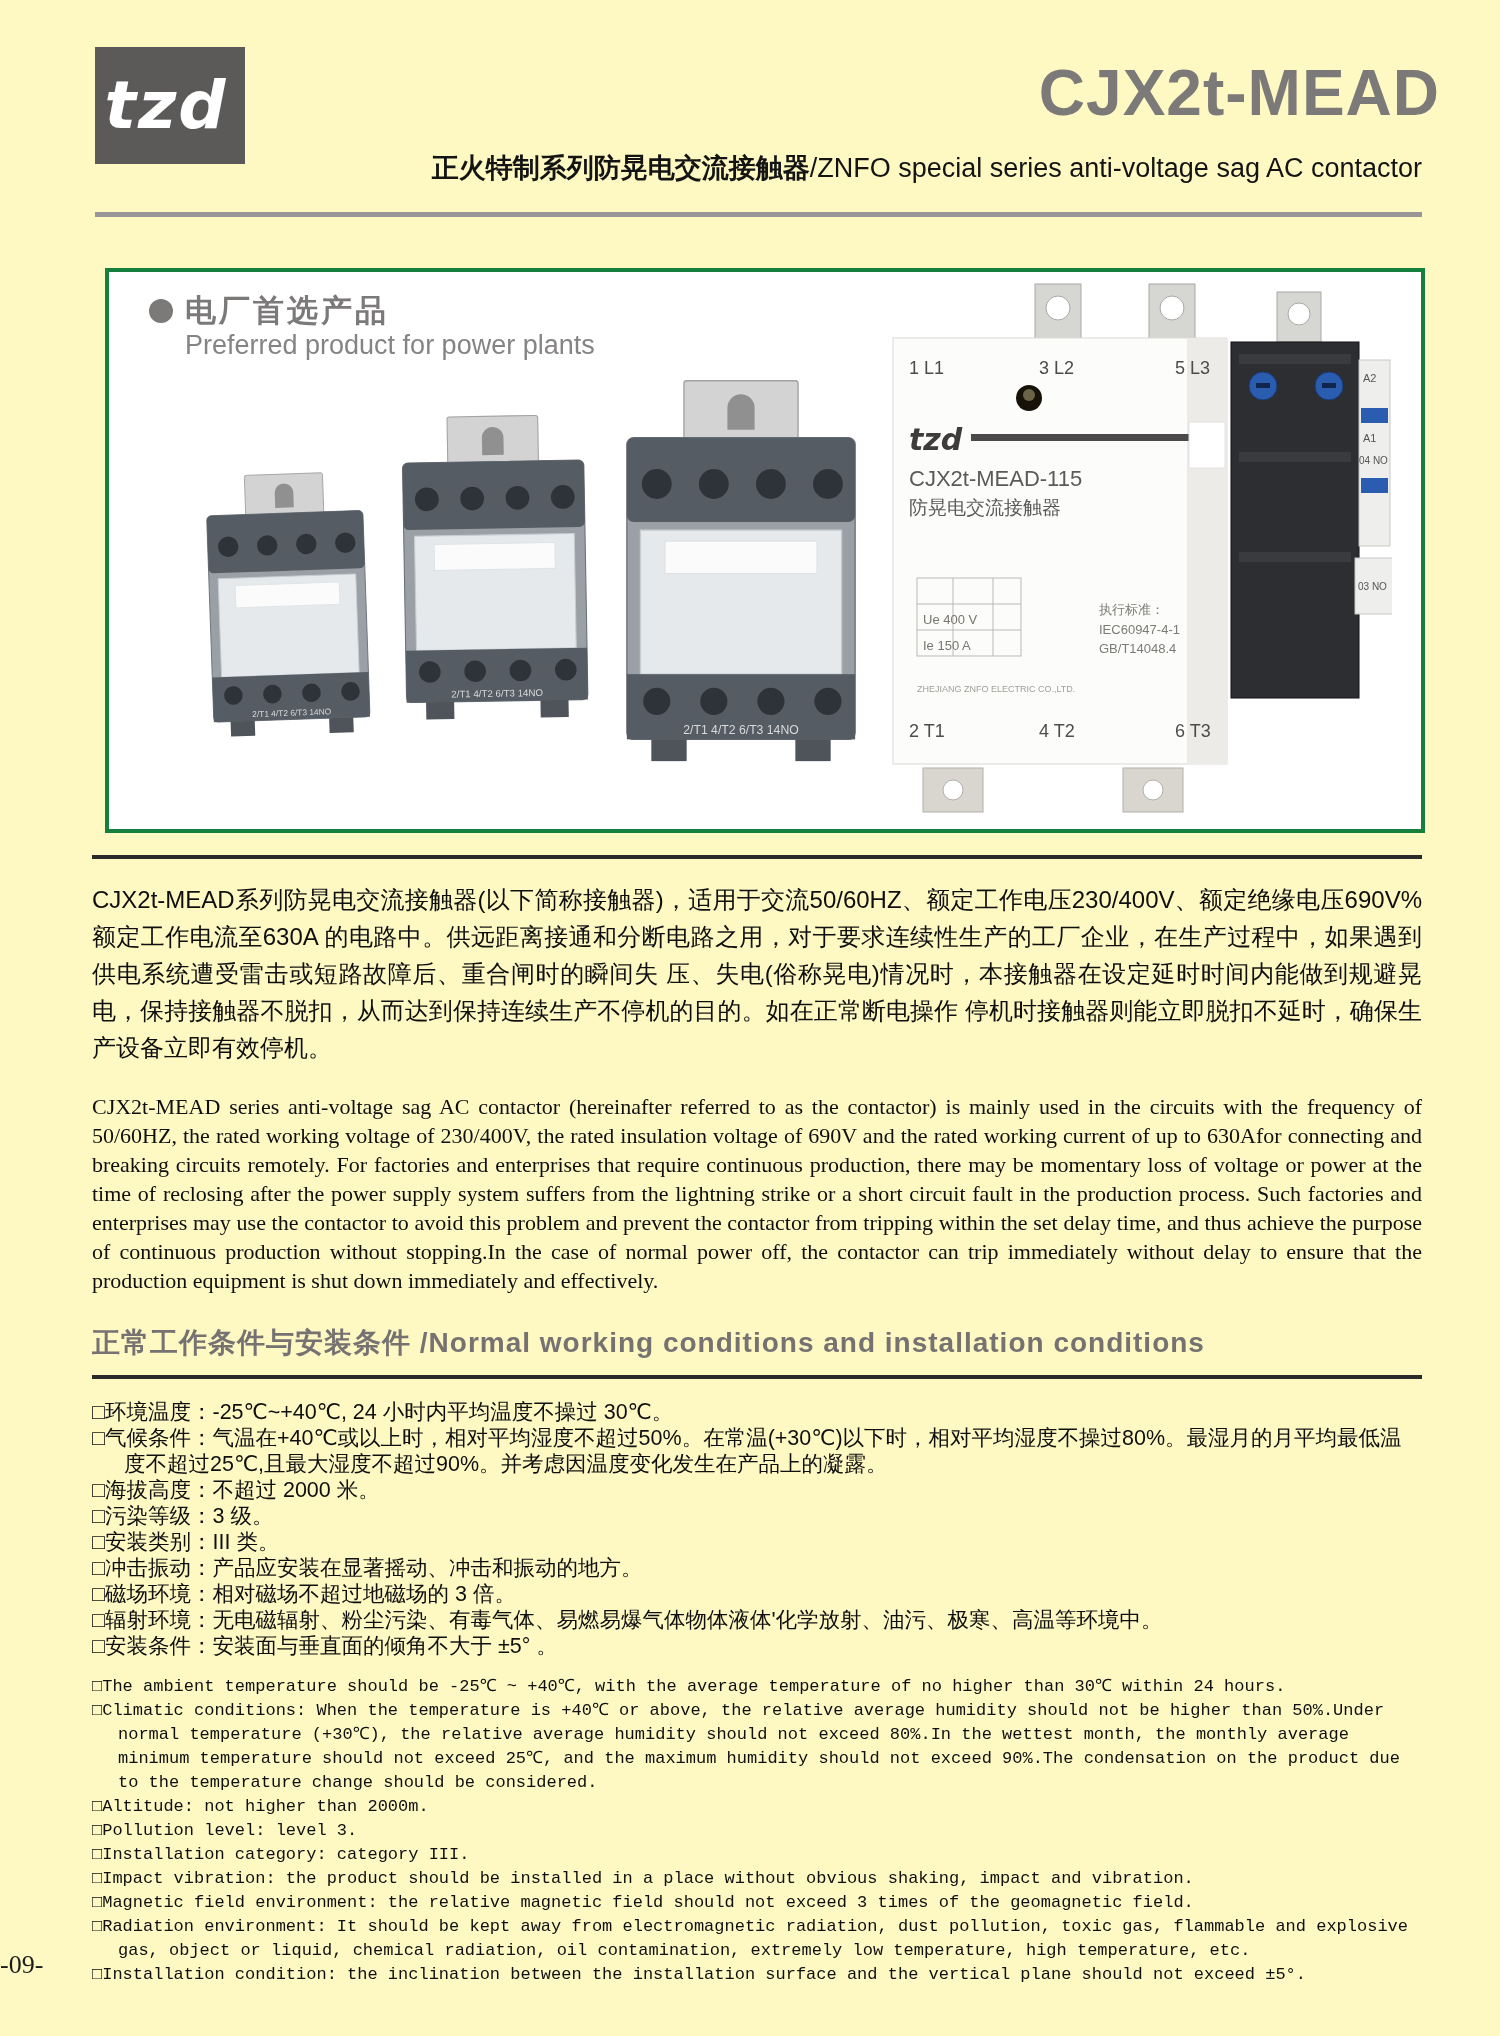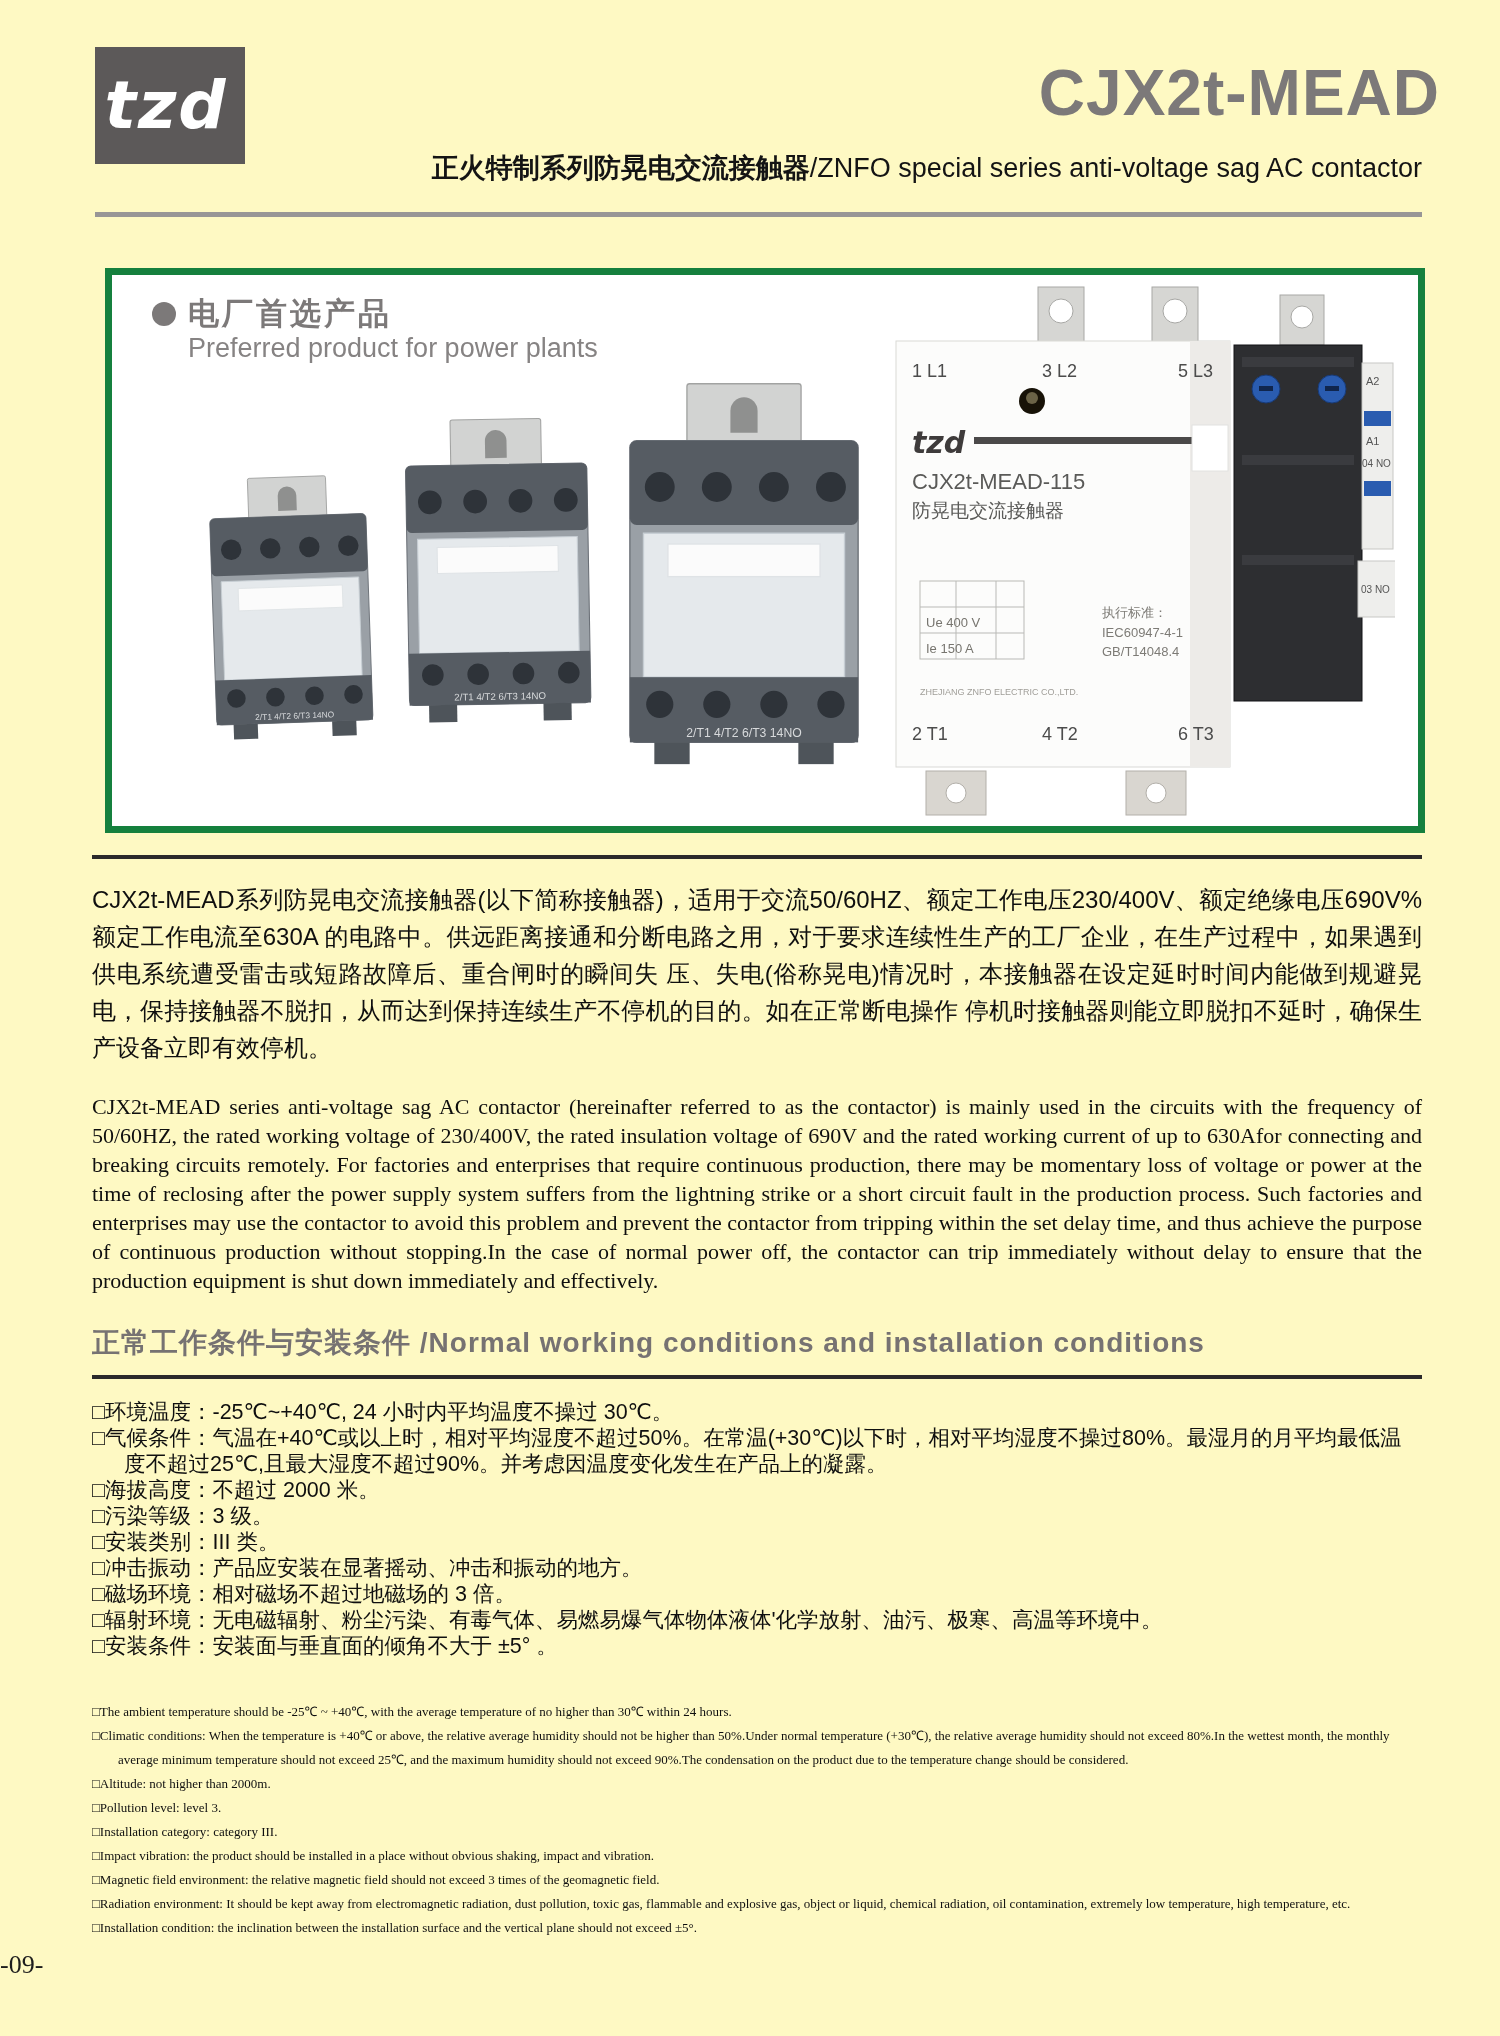--- a/index.html
+++ b/index.html
@@ -11,21 +11,21 @@
             display:flex;align-items:center;justify-content:center;}
   .logo-text{color:#ffffff;font-size:66px;font-weight:bold;font-style:italic;letter-spacing:2px;
              font-family:"DejaVu Sans","Liberation Sans",sans-serif;padding-right:8px;}
   .product-title{position:absolute;top:56px;right:60px;font-size:64px;font-weight:bold;color:#7c7979;
                  letter-spacing:1px;white-space:nowrap;}
   .subtitle{position:absolute;top:150px;right:78px;font-size:27px;white-space:nowrap;color:#141414;}
   .subtitle .zh{font-weight:bold;}
   .header-rule{position:absolute;left:95px;top:212px;width:1327px;height:5px;background:#989696;}
 
   
-  .showcase{position:absolute;left:105px;top:268px;width:1320px;height:565px;border:7px solid #15803d;
+  .showcase{position:absolute;left:105px;top:268px;width:1320px;height:565px;border:4px solid #15803d;
             background:#ffffff;box-sizing:border-box;}
   .headline{position:absolute;left:40px;top:18px;display:flex;align-items:center;gap:12px;}
   .bullet-dot{width:24px;height:24px;border-radius:50%;background:#7c7979;flex:0 0 auto;}
   .headline-zh{font-size:31px;font-weight:bold;color:#7c7979;letter-spacing:3px;}
   .headline-en{position:absolute;left:76px;top:58px;font-size:27px;color:#868383;}
 
   .contactor{position:absolute;}
   .c-small{left:86px;top:200px;width:186px;height:270px;transform:rotate(-2deg);}
   .c-medium{left:278px;top:142px;width:216px;height:313px;transform:rotate(-1deg);}
   .c-large{left:496px;top:106px;width:272px;height:394px;}
@@ -38,21 +38,21 @@
   .conditions{position:absolute;left:92px;top:1324px;width:1330px;}
   .section-title{font-size:28px;font-weight:bold;color:#767272;letter-spacing:1px;}
   .section-rule{height:4px;background:#2b2a2a;margin-top:13px;}
   .para-zh{margin-top:22px;font-size:24px;line-height:37px;text-align:justify;color:#0f0f0f;}
   .para-en{margin-top:26px;font-family:"Liberation Serif","DejaVu Serif",serif;font-size:22px;
            line-height:29px;text-align:justify;color:#0f0f0f;}
 
   .list{list-style:none;margin:0;padding:0;color:#0f0f0f;}
   .list-zh{margin-top:20px;font-size:21.5px;line-height:26px;}
   .list-zh li{padding-left:32px;text-indent:-32px;}
-  .list-en{margin-top:41px;font-family:Liberation Serif, serif;font-size:13px;line-height:24px;}
+  .list-en{margin-top:16px;font-family:Liberation Mono, monospace;font-size:17px;line-height:24px;}
   .list-en li{padding-left:26px;text-indent:-26px;}
 
   .footer{position:absolute;left:0;right:0;top:1950px;text-align:left;font-size:26px;
           font-family:"Liberation Serif","DejaVu Serif",serif;color:#1d1d1d;}
 </style>
 </head>
 <body>
 
 <div class="page">
 

